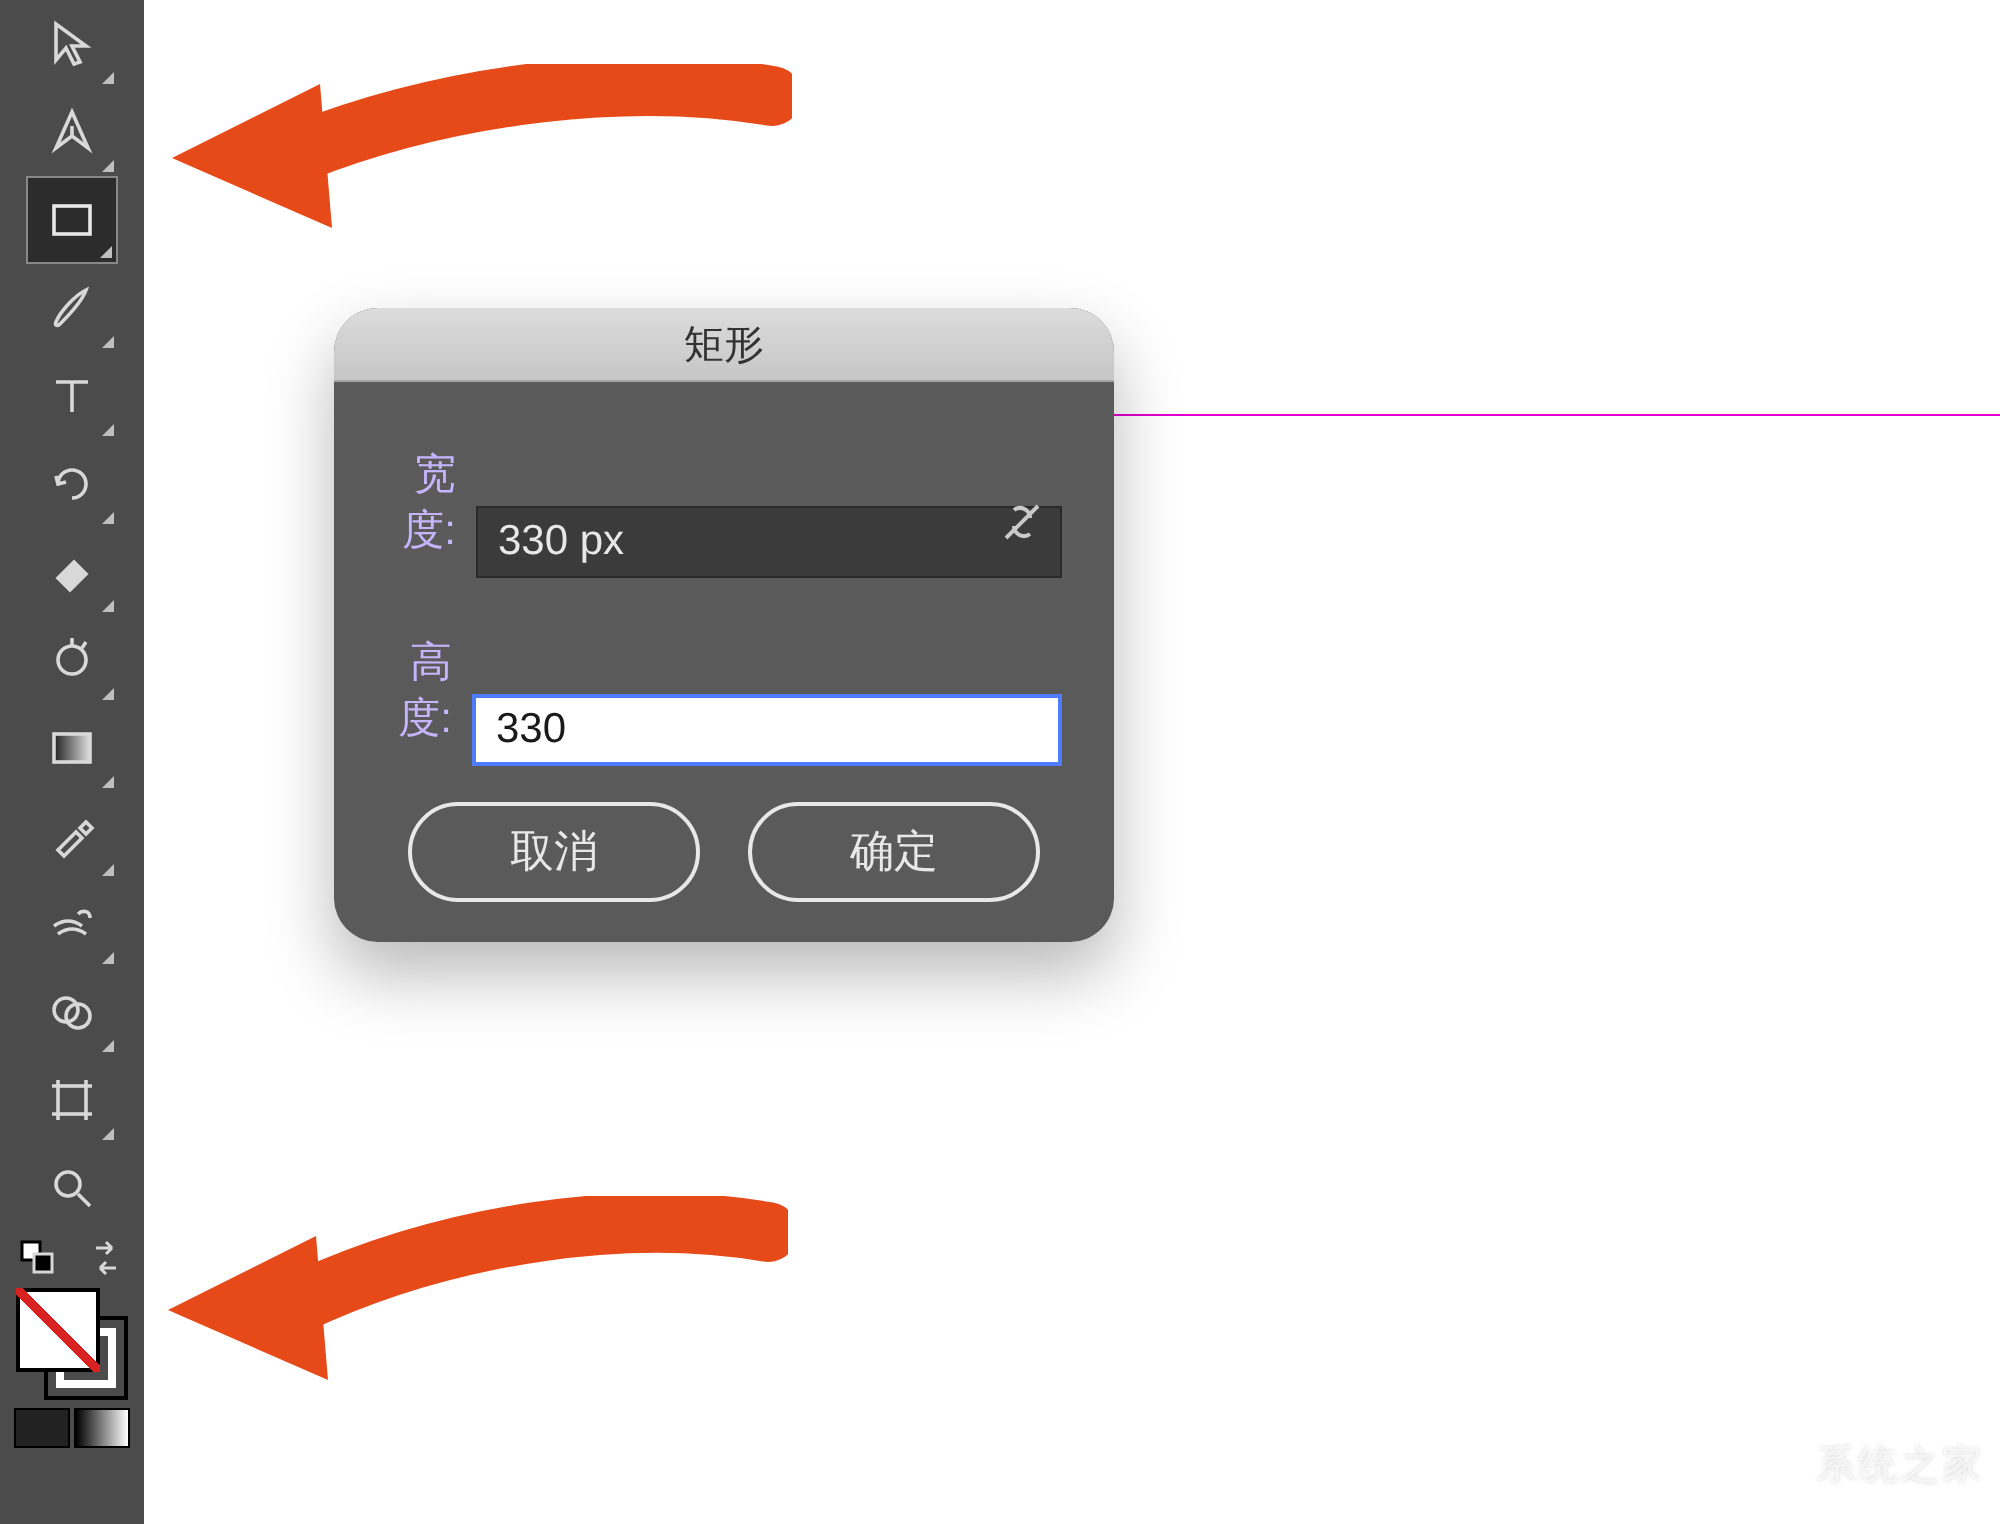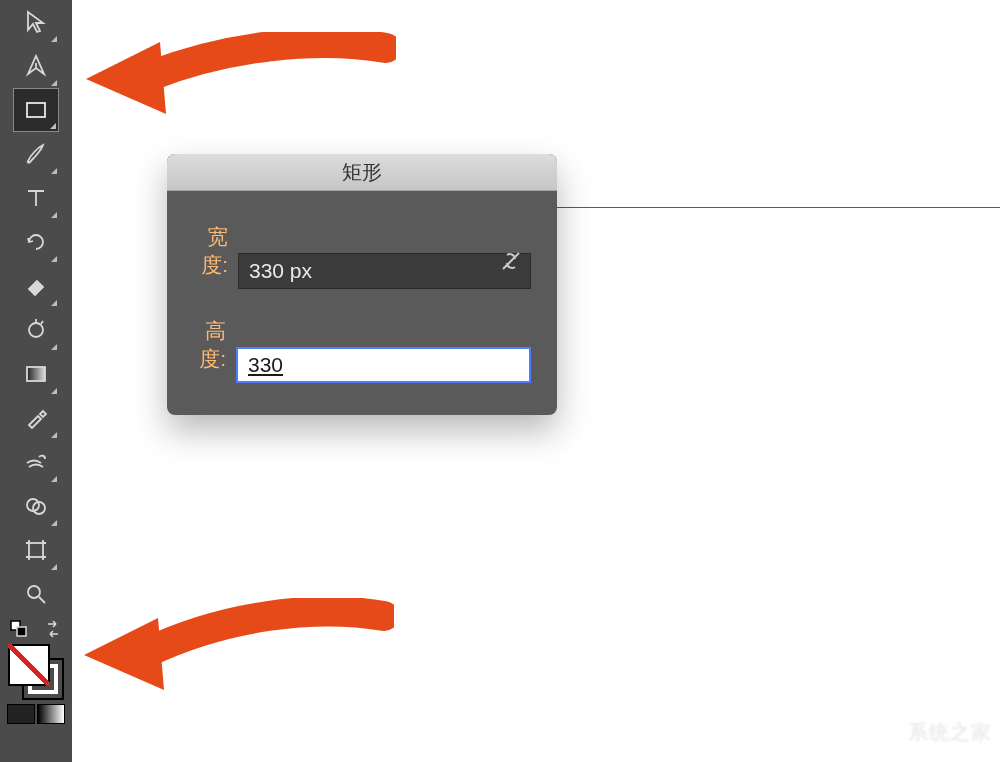--- a/index.html
+++ b/index.html
@@ -143,21 +143,21 @@
     border-top: 1px solid #e000d0;
   }
 
   
   .dialog {
     position: absolute;
     left: 167px;
     top: 154px;
     width: 390px;
     background: #5a5a5a;
-    border-radius: 8px;
+    border-radius: 22px;
     box-shadow: 0 16px 34px rgba(0,0,0,0.28);
     overflow: hidden;
     font-size: 21px;
   }
   .dialog-title {
     height: 36px;
     background: linear-gradient(#dcdcdc, #c6c6c6);
     border-bottom: 1px solid #a5a5a5;
     display: flex;
     align-items: center;
@@ -172,42 +172,41 @@
   }
   .form-row {
     display: flex;
     align-items: center;
     gap: 10px;
     margin-bottom: 18px;
   }
   .form-row label {
     width: 56px;
     text-align: right;
-    color: #fdba74;
+    color: #c4b5fd;
     font-size: 21px;
   }
   .field {
     flex: 0 0 196px;
     height: 36px;
     padding: 0 10px;
     font-size: 21px;
     box-sizing: border-box;
     margin-top: 40px;
   }
   .field.readonly {
     background: #3b3b3b;
     color: #e8e8e8;
     border: 1px solid #2a2a2a;
   }
   .field.active {
     background: #fff;
     color: #1a1a1a;
     border: 2px solid #4f7cff;
     outline: none;
-    text-decoration: underline;
   }
   .link-icon {
     position: absolute;
     right: 32px;
     top: 56px;
     color: #c9c9c9;
   }
   .dialog-buttons {
     display: flex;
     justify-content: center;
@@ -393,20 +392,24 @@
         <label>高度:</label>
         <input class="field active" value="330" style="">
       </div>
       <span class="link-icon">
         <svg width="28" height="28" viewBox="0 0 28 28" stroke="#c9c9c9" fill="none" stroke-width="2">
           <path d="M10 8 A5 5 0 0 1 18 12"></path>
           <path d="M18 20 A5 5 0 0 1 10 16"></path>
           <line x1="6" y1="22" x2="22" y2="6"></line>
         </svg>
       </span>
+      <div class="dialog-buttons">
+        <div class="pill">取消</div>
+        <div class="pill">确定</div>
+      </div>
     </div>
   </div>
 
   <svg class="arrow" style="left:86px; top:32px;" width="310" height="90" viewBox="0 0 310 90">
     <path d="M300 16 C230 4 140 14 64 44" stroke="#e64a19" stroke-width="30" fill="none" stroke-linecap="round"></path>
     <polygon points="0,47 74,10 80,82" fill="#e64a19"></polygon>
   </svg>
 
   <svg class="arrow" style="left:84px; top:598px;" width="310" height="110" viewBox="0 0 310 110">
     <path d="M300 18 C230 6 140 18 64 54" stroke="#e64a19" stroke-width="30" fill="none" stroke-linecap="round"></path>

